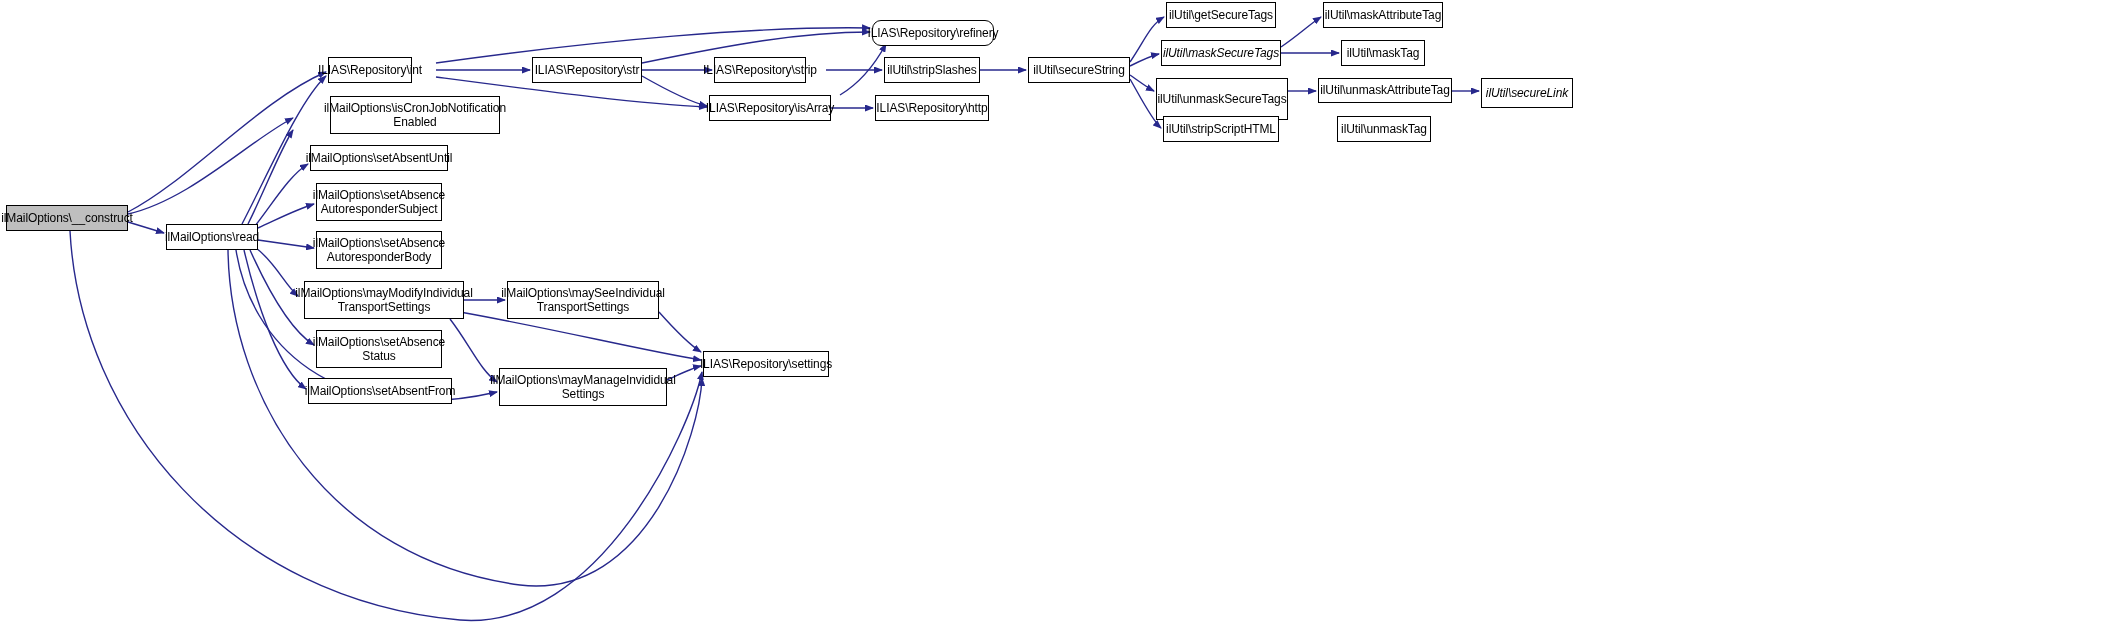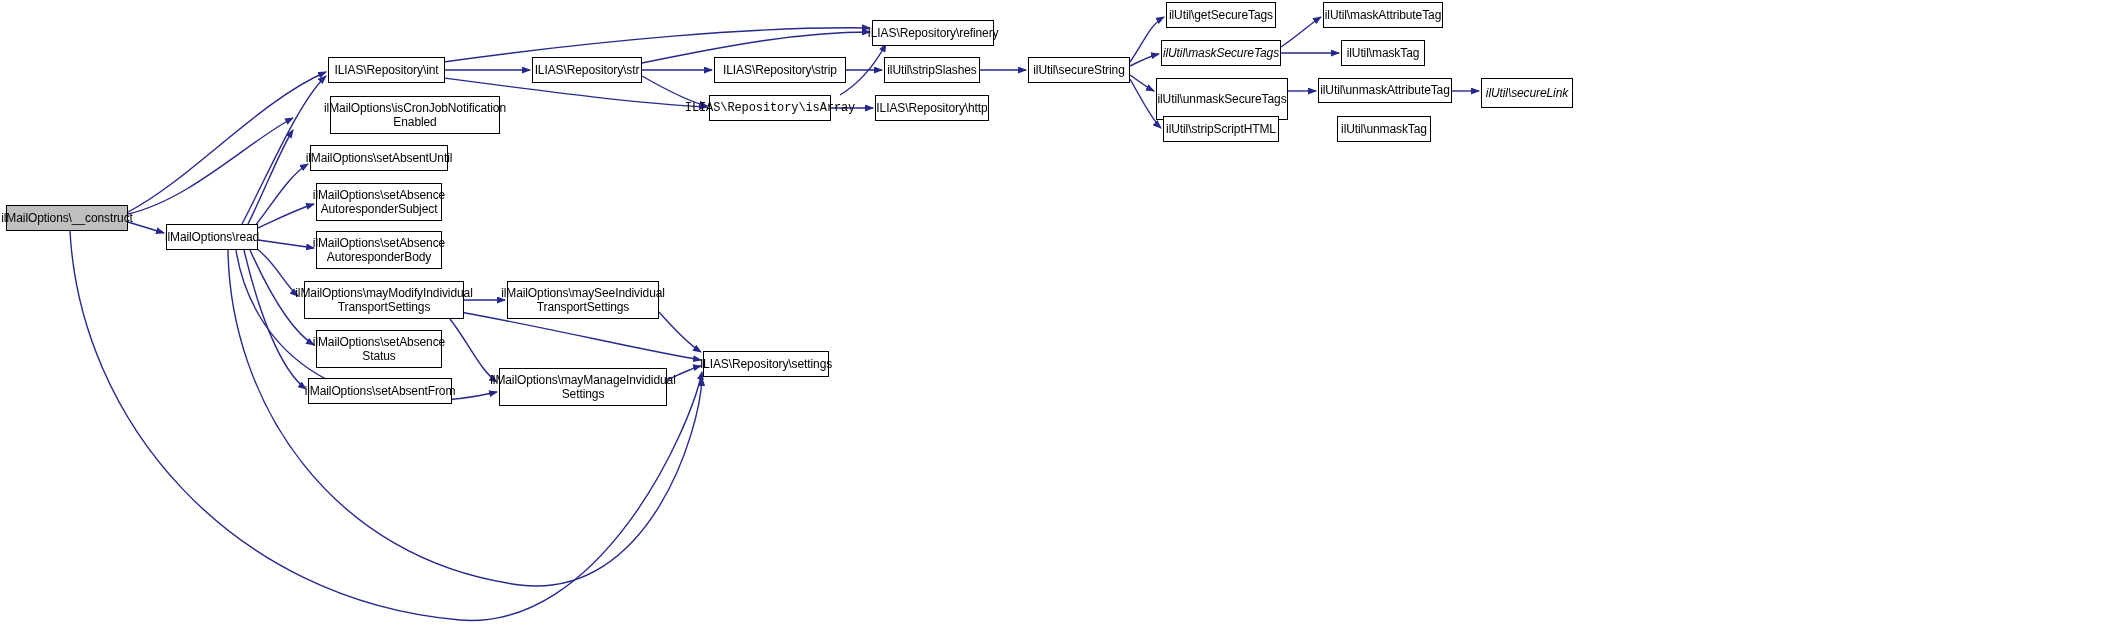--- a/index.html
+++ b/index.html
@@ -92,42 +92,42 @@
         <path d="M 460 312 C 560 330, 640 350, 701 360" fill="none" stroke="#27288c" stroke-width="1.4" marker-end="url(#arrowhead)"></path>
         <path d="M 450 319 C 470 345, 480 370, 497 382" fill="none" stroke="#27288c" stroke-width="1.4" marker-end="url(#arrowhead)"></path>
         <path d="M 667 380 C 680 374, 692 368, 701 366" fill="none" stroke="#27288c" stroke-width="1.4" marker-end="url(#arrowhead)"></path>
         <path d="M 659 312 C 675 330, 690 345, 701 352" fill="none" stroke="#27288c" stroke-width="1.4" marker-end="url(#arrowhead)"></path>
       </g>
   </svg>
 
   <div id="nodes-group">
       <div class="node root" style="left: 6px; top: 205px; width: 122px; height: 26px;">ilMailOptions\__construct</div>
       <div class="node" style="left: 166px; top: 224px; width: 92px; height: 26px; text-align: center;">ilMailOptions\read</div>
-      <div class="node" style="left: 328px; top: 57px; width: 117px; height: 26px;">ILIAS\Repository\int</div>
+      <div class="node" style="left: 328px; top: 57px; width: 84px; height: 26px;">ILIAS\Repository\int</div>
       <div class="node" style="left: 295px; top: 96px; width: 170px; height: 38px; margin-left: 35px;">ilMailOptions\isCronJobNotification
 Enabled</div>
       <div class="node" style="left: 310px; top: 145px; width: 138px; height: 26px;">ilMailOptions\setAbsentUntil</div>
       <div class="node" style="left: 316px; top: 183px; width: 126px; height: 38px;">ilMailOptions\setAbsence
 AutoresponderSubject</div>
       <div class="node" style="left: 316px; top: 231px; width: 126px; height: 38px;">ilMailOptions\setAbsence
 AutoresponderBody</div>
       <div class="node" style="left: 304px; top: 281px; width: 160px; height: 38px;">ilMailOptions\mayModifyIndividual
 TransportSettings</div>
       <div class="node" style="left: 316px; top: 330px; width: 126px; height: 38px;">ilMailOptions\setAbsence
 Status</div>
       <div class="node" style="left: 308px; top: 378px; width: 144px; height: 26px;">ilMailOptions\setAbsentFrom</div>
       <div class="node" style="left: 507px; top: 281px; width: 152px; height: 38px;">ilMailOptions\maySeeIndividual
 TransportSettings</div>
       <div class="node" style="left: 499px; top: 368px; width: 168px; height: 38px;">ilMailOptions\mayManageInvididual
 Settings</div>
       <div class="node" style="left: 532px; top: 57px; width: 110px; height: 26px;">ILIAS\Repository\str</div>
-      <div class="node" style="left: 714px; top: 57px; width: 132px; height: 26px;">ILIAS\Repository\strip</div>
-      <div class="node" style="left: 709px; top: 95px; width: 122px; height: 26px; font-family: Liberation Mono, monospace;">ILIAS\Repository\isArray</div>
+      <div class="node" style="left: 714px; top: 57px; width: 92px; height: 26px;">ILIAS\Repository\strip</div>
+      <div class="node" style="left: 709px; top: 95px; width: 122px; height: 26px;">ILIAS\Repository\isArray</div>
       <div class="node" style="left: 703px; top: 351px; width: 126px; height: 26px;">ILIAS\Repository\settings</div>
-      <div class="node" style="left: 872px; top: 20px; width: 122px; height: 26px;">ILIAS\Repository\refinery</div>
+      <div class="node" style="left: 872px; top: 20px; width: 122px; height: 26px; border-radius: 9px;">ILIAS\Repository\refinery</div>
       <div class="node" style="left: 884px; top: 57px; width: 96px; height: 26px;">ilUtil\stripSlashes</div>
       <div class="node" style="left: 875px; top: 95px; width: 114px; height: 26px;">ILIAS\Repository\http</div>
       <div class="node" style="left: 1028px; top: 57px; width: 102px; height: 26px;">ilUtil\secureString</div>
       <div class="node" style="left: 1166px; top: 2px; width: 110px; height: 26px;">ilUtil\getSecureTags</div>
       <div class="node" style="left: 1161px; top: 40px; width: 120px; height: 26px; font-style: italic;">ilUtil\maskSecureTags</div>
       <div class="node" style="left: 1156px; top: 78px; width: 132px; height: 42px;">ilUtil\unmaskSecureTags</div>
       <div class="node" style="left: 1163px; top: 116px; width: 116px; height: 26px;">ilUtil\stripScriptHTML</div>
       <div class="node" style="left: 1323px; top: 2px; width: 120px; height: 26px;">ilUtil\maskAttributeTag</div>
       <div class="node" style="left: 1341px; top: 40px; width: 84px; height: 26px;">ilUtil\maskTag</div>
       <div class="node" style="left: 1318px; top: 78px; width: 134px; height: 25px;">ilUtil\unmaskAttributeTag</div>

